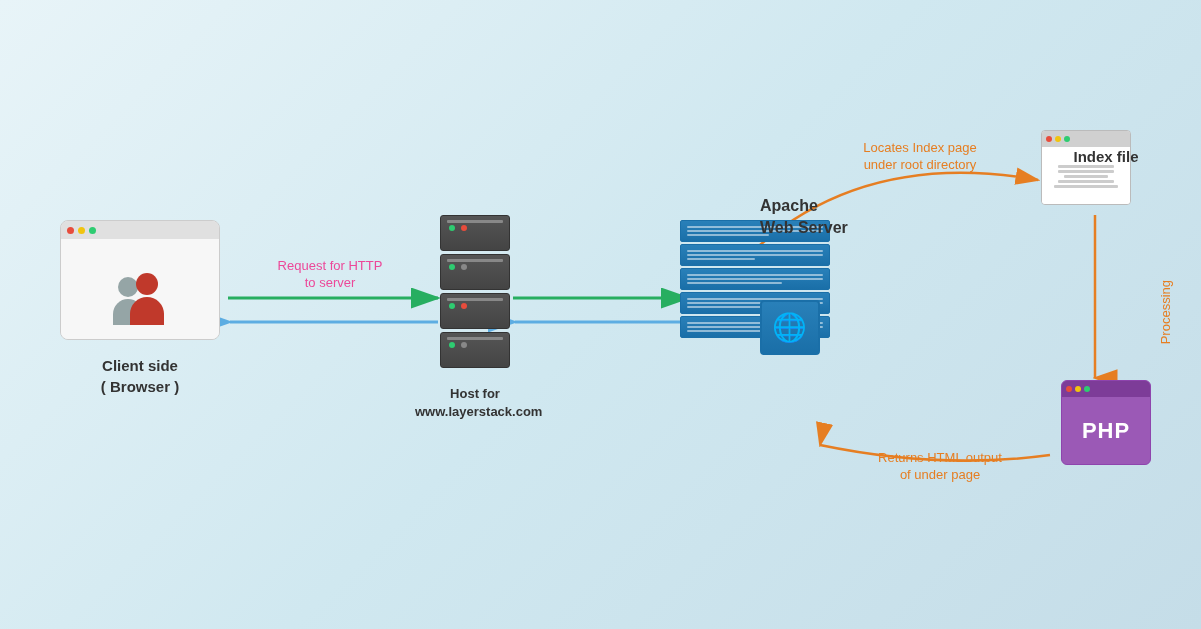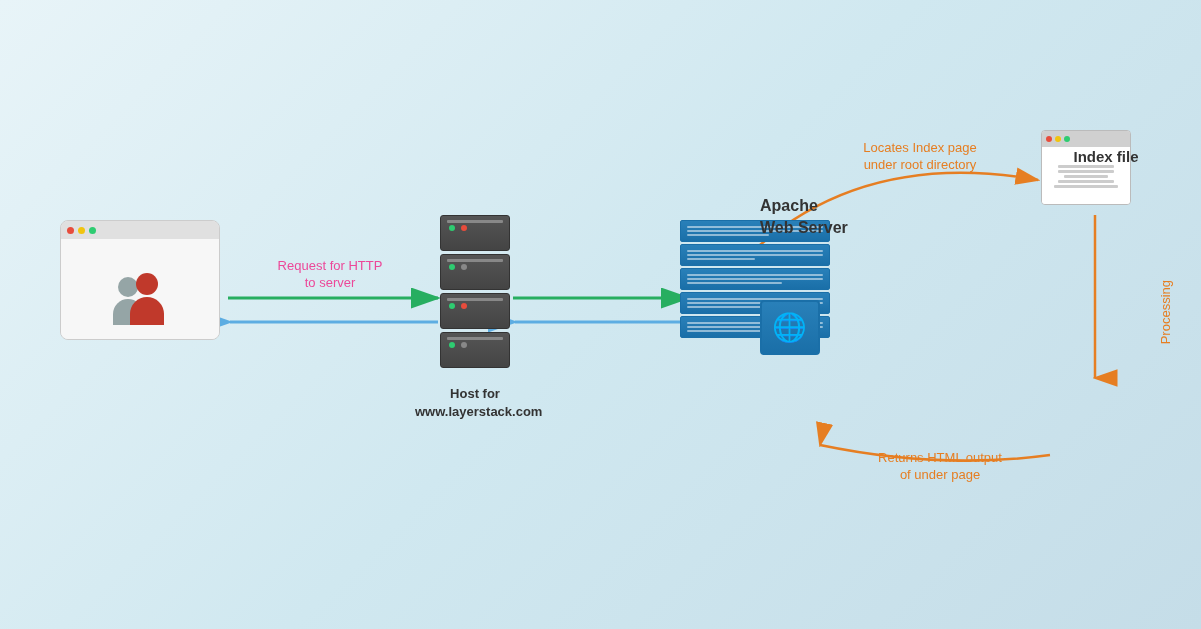--- a/index.html
+++ b/index.html
@@ -402,20 +402,24 @@
           <div class="person-body" style="background:#95a5a6; width:30px; height:26px; border-radius:15px 15px 0 0;"></div>
         </div>
         <div class="person person-front" style="left:25px;">
           <div class="person-head" style="background:#c0392b; width:22px; height:22px; border-radius:50%; margin:0 auto 2px;"></div>
           <div class="person-body" style="background:#c0392b; width:34px; height:28px; border-radius:17px 17px 0 0;"></div>
         </div>
       </div>
     </div>
   </div>
 
+  <div class="client-label">
+    <span>Client side</span><br>
+    <span>( Browser )</span>
+  </div>
 
   <div class="server-label">
     <span>Server</span>
   </div>
   <div class="server-tower">
     <div class="server-unit">
       <div class="server-stripe"></div>
       <div style="display:flex;align-items:center;gap:4px;">
         <div class="server-led led-green"></div>
         <div class="server-led led-red"></div>
@@ -511,20 +515,32 @@
         <div class="file-line" style="width:55%;"></div>
         <div class="file-line"></div>
         <div class="file-line" style="width:80%;"></div>
       </div>
     </div>
   </div>
   <div class="index-file-label">
     <span>Index file</span>
   </div>
 
+  <div class="php-box">
+    <div class="php-icon-wrap">
+      <div class="php-titlebar">
+        <div class="php-dot" style="background:#e74c3c;border-radius:50%;"></div>
+        <div class="php-dot" style="background:#f1c40f;border-radius:50%;"></div>
+        <div class="php-dot" style="background:#2ecc71;border-radius:50%;"></div>
+      </div>
+      <div class="php-body">
+        <span class="php-text">PHP</span>
+      </div>
+    </div>
+  </div>
 
   <div class="arrow-label arrow-label-green" style="left: 240px; top: 258px; width: 180px;">
     <span>Request for HTTP</span><br>
     <span>to server</span>
   </div>
 
 
   <div class="arrow-label" style="left: 820px; top: 140px; width: 200px;">
     <span>Locates Index page</span><br>
     <span>under root directory</span>

